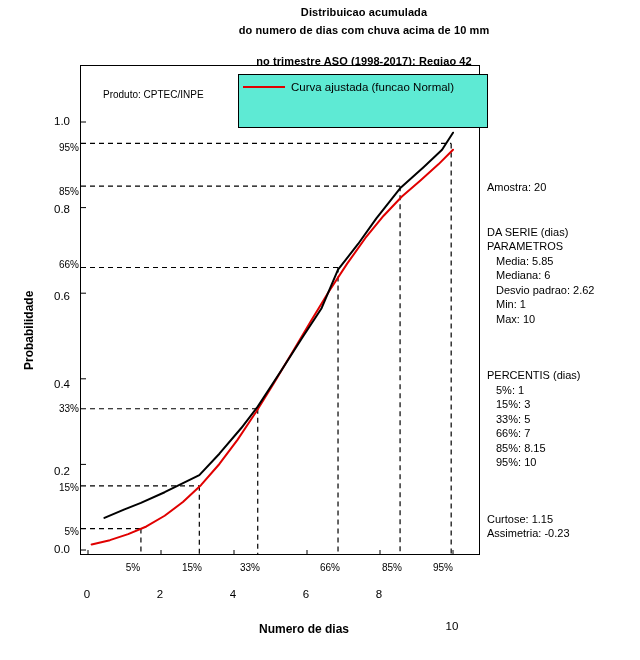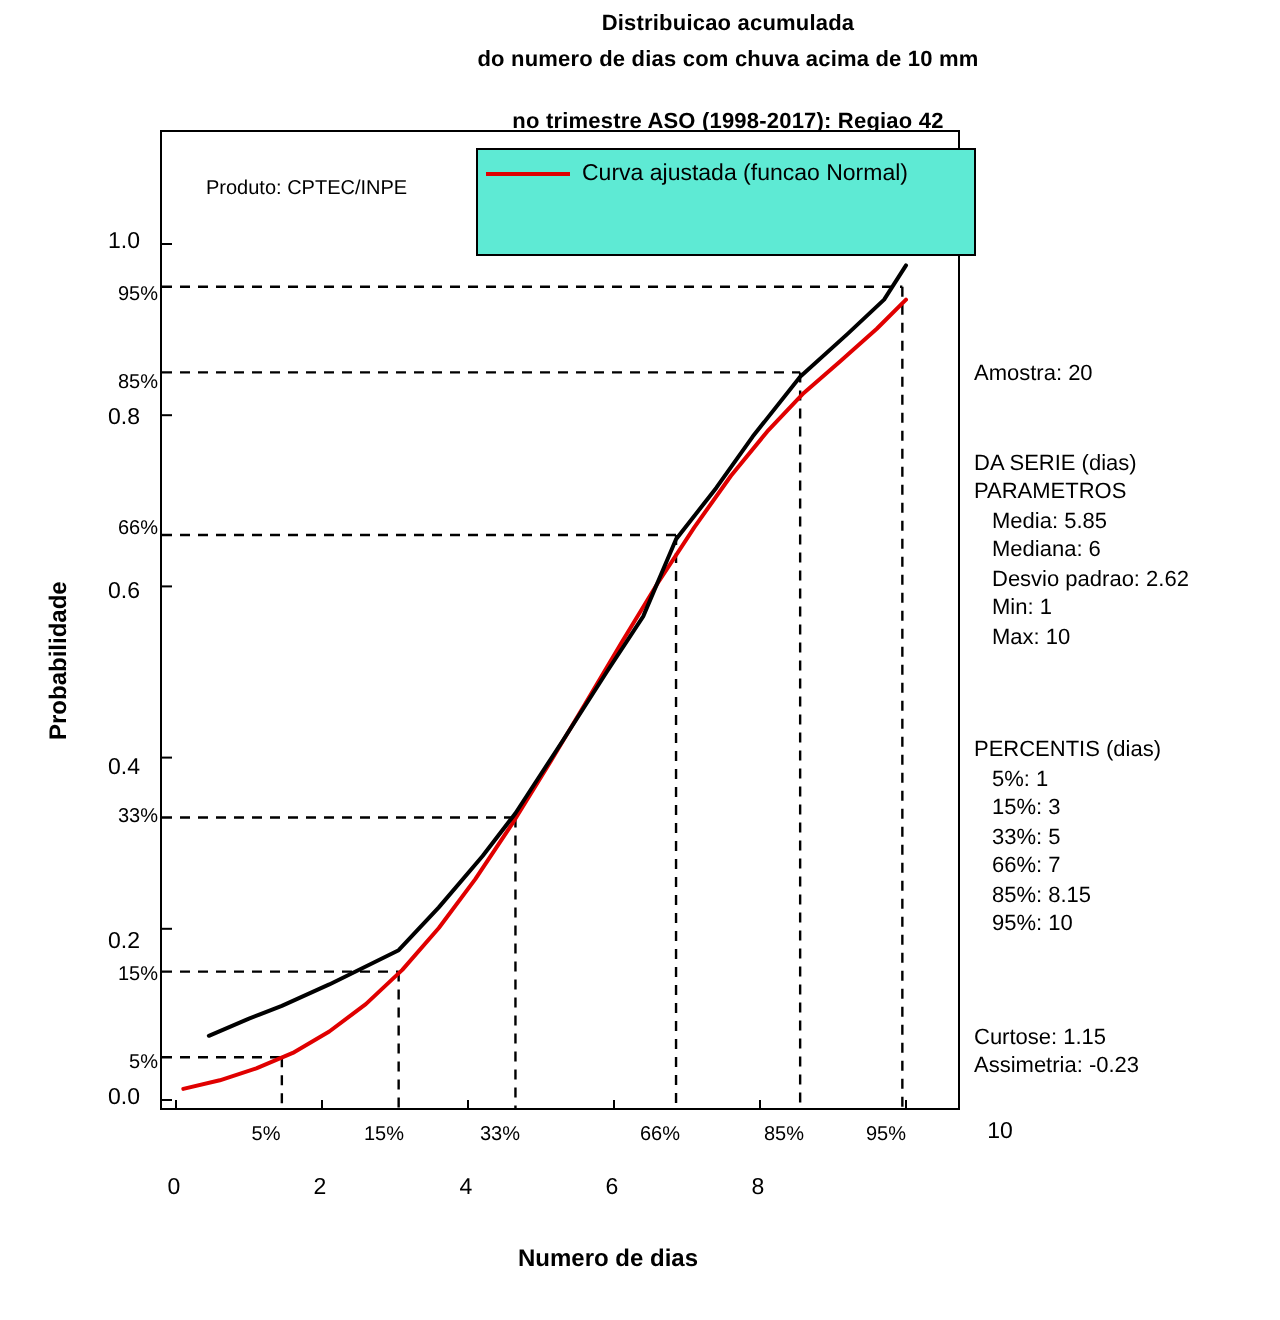--- a/index.html
+++ b/index.html
@@ -151,21 +151,21 @@
   <div class="tick-label ytick" style="left:30px; top:378px;">0.4</div>
   <div class="tick-label ytick" style="left:30px; top:290px;">0.6</div>
   <div class="tick-label ytick" style="left:30px; top:203px;">0.8</div>
   <div class="tick-label ytick" style="left:30px; top:115px;">1.0</div>
 
   <div class="tick-label xtick" style="left:75px; top:588px;">0</div>
   <div class="tick-label xtick" style="left:148px; top:588px;">2</div>
   <div class="tick-label xtick" style="left:221px; top:588px;">4</div>
   <div class="tick-label xtick" style="left:294px; top:588px;">6</div>
   <div class="tick-label xtick" style="left:367px; top:588px;">8</div>
-  <div class="tick-label xtick" style="left:440px; top:560px;margin-left:48px;">10</div>
+  <div class="tick-label xtick" style="left:440px; top:620px;">10</div>
 
   <div id="plot">
     <svg id="plotsvg" width="400" height="490" viewBox="0 0 400 490" xmlns="http://www.w3.org/2000/svg">
         <line x1="0" y1="462.6" x2="59.925" y2="462.6" stroke="#000" stroke-width="1.2" stroke-dasharray="5,4"></line>
         <line x1="59.925" y1="462.6" x2="59.925" y2="489" stroke="#000" stroke-width="1.2" stroke-dasharray="5,4"></line>
         <line x1="0" y1="419.8" x2="118.325" y2="419.8" stroke="#000" stroke-width="1.2" stroke-dasharray="5,4"></line>
         <line x1="118.325" y1="419.8" x2="118.325" y2="489" stroke="#000" stroke-width="1.2" stroke-dasharray="5,4"></line>
         <line x1="0" y1="342.76" x2="176.72500000000002" y2="342.76" stroke="#000" stroke-width="1.2" stroke-dasharray="5,4"></line>
         <line x1="176.72500000000002" y1="342.76" x2="176.72500000000002" y2="489" stroke="#000" stroke-width="1.2" stroke-dasharray="5,4"></line>
         <line x1="0" y1="201.51999999999998" x2="257.025" y2="201.51999999999998" stroke="#000" stroke-width="1.2" stroke-dasharray="5,4"></line>

